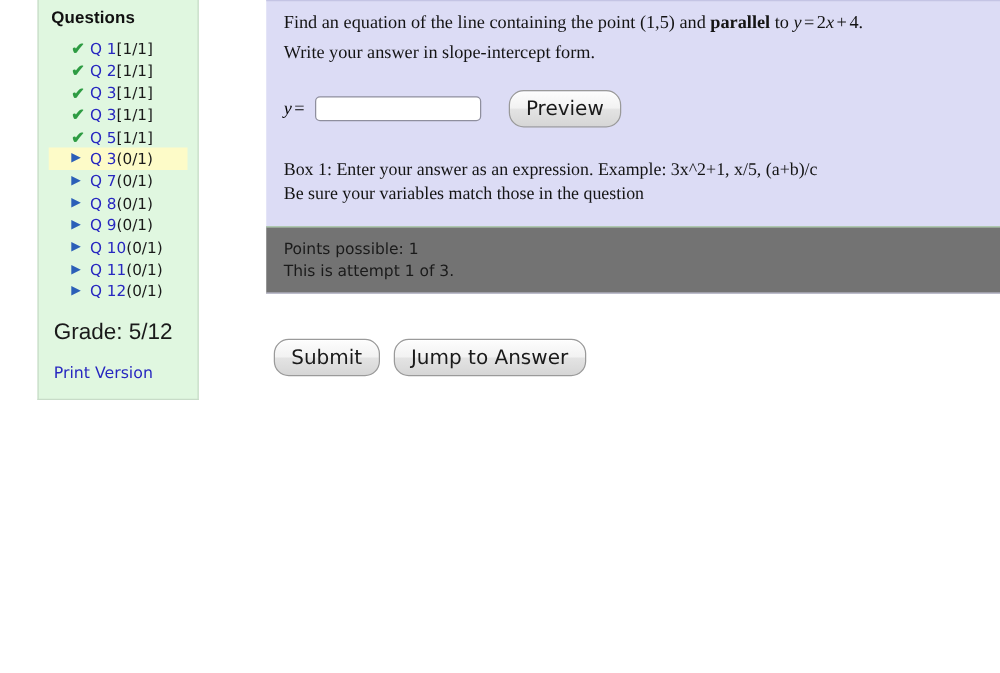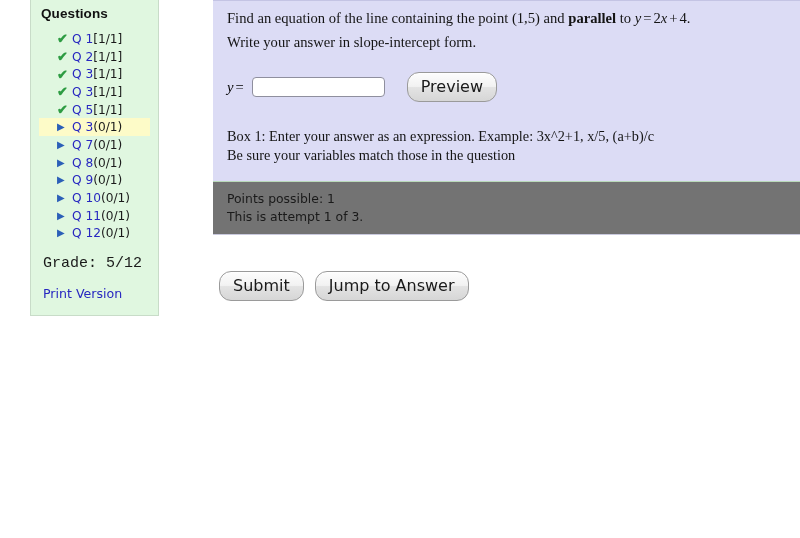--- a/index.html
+++ b/index.html
@@ -74,23 +74,23 @@
     font-size: 12.2px;
   }
   .q-score {
     color: #1a1a1a;
     margin-left: 0;
     font-family: "DejaVu Sans", sans-serif;
     font-size: 12.2px;
   }
   #grade-line {
     margin: 13px 0 0 4px;
-    font-size: 15px;
+    font-size: 18px;
     color: #1a1a1a;
-    font-family: Liberation Mono, monospace;
+    font-family: Liberation Sans, sans-serif;
   }
   #print-version {
     display: inline-block;
     margin: 14px 0 4px 4px;
     color: #2727c0;
     font-size: 12.6px;
     text-decoration: none;
     font-family: "DejaVu Sans", sans-serif;
     text-align: right;
   }

